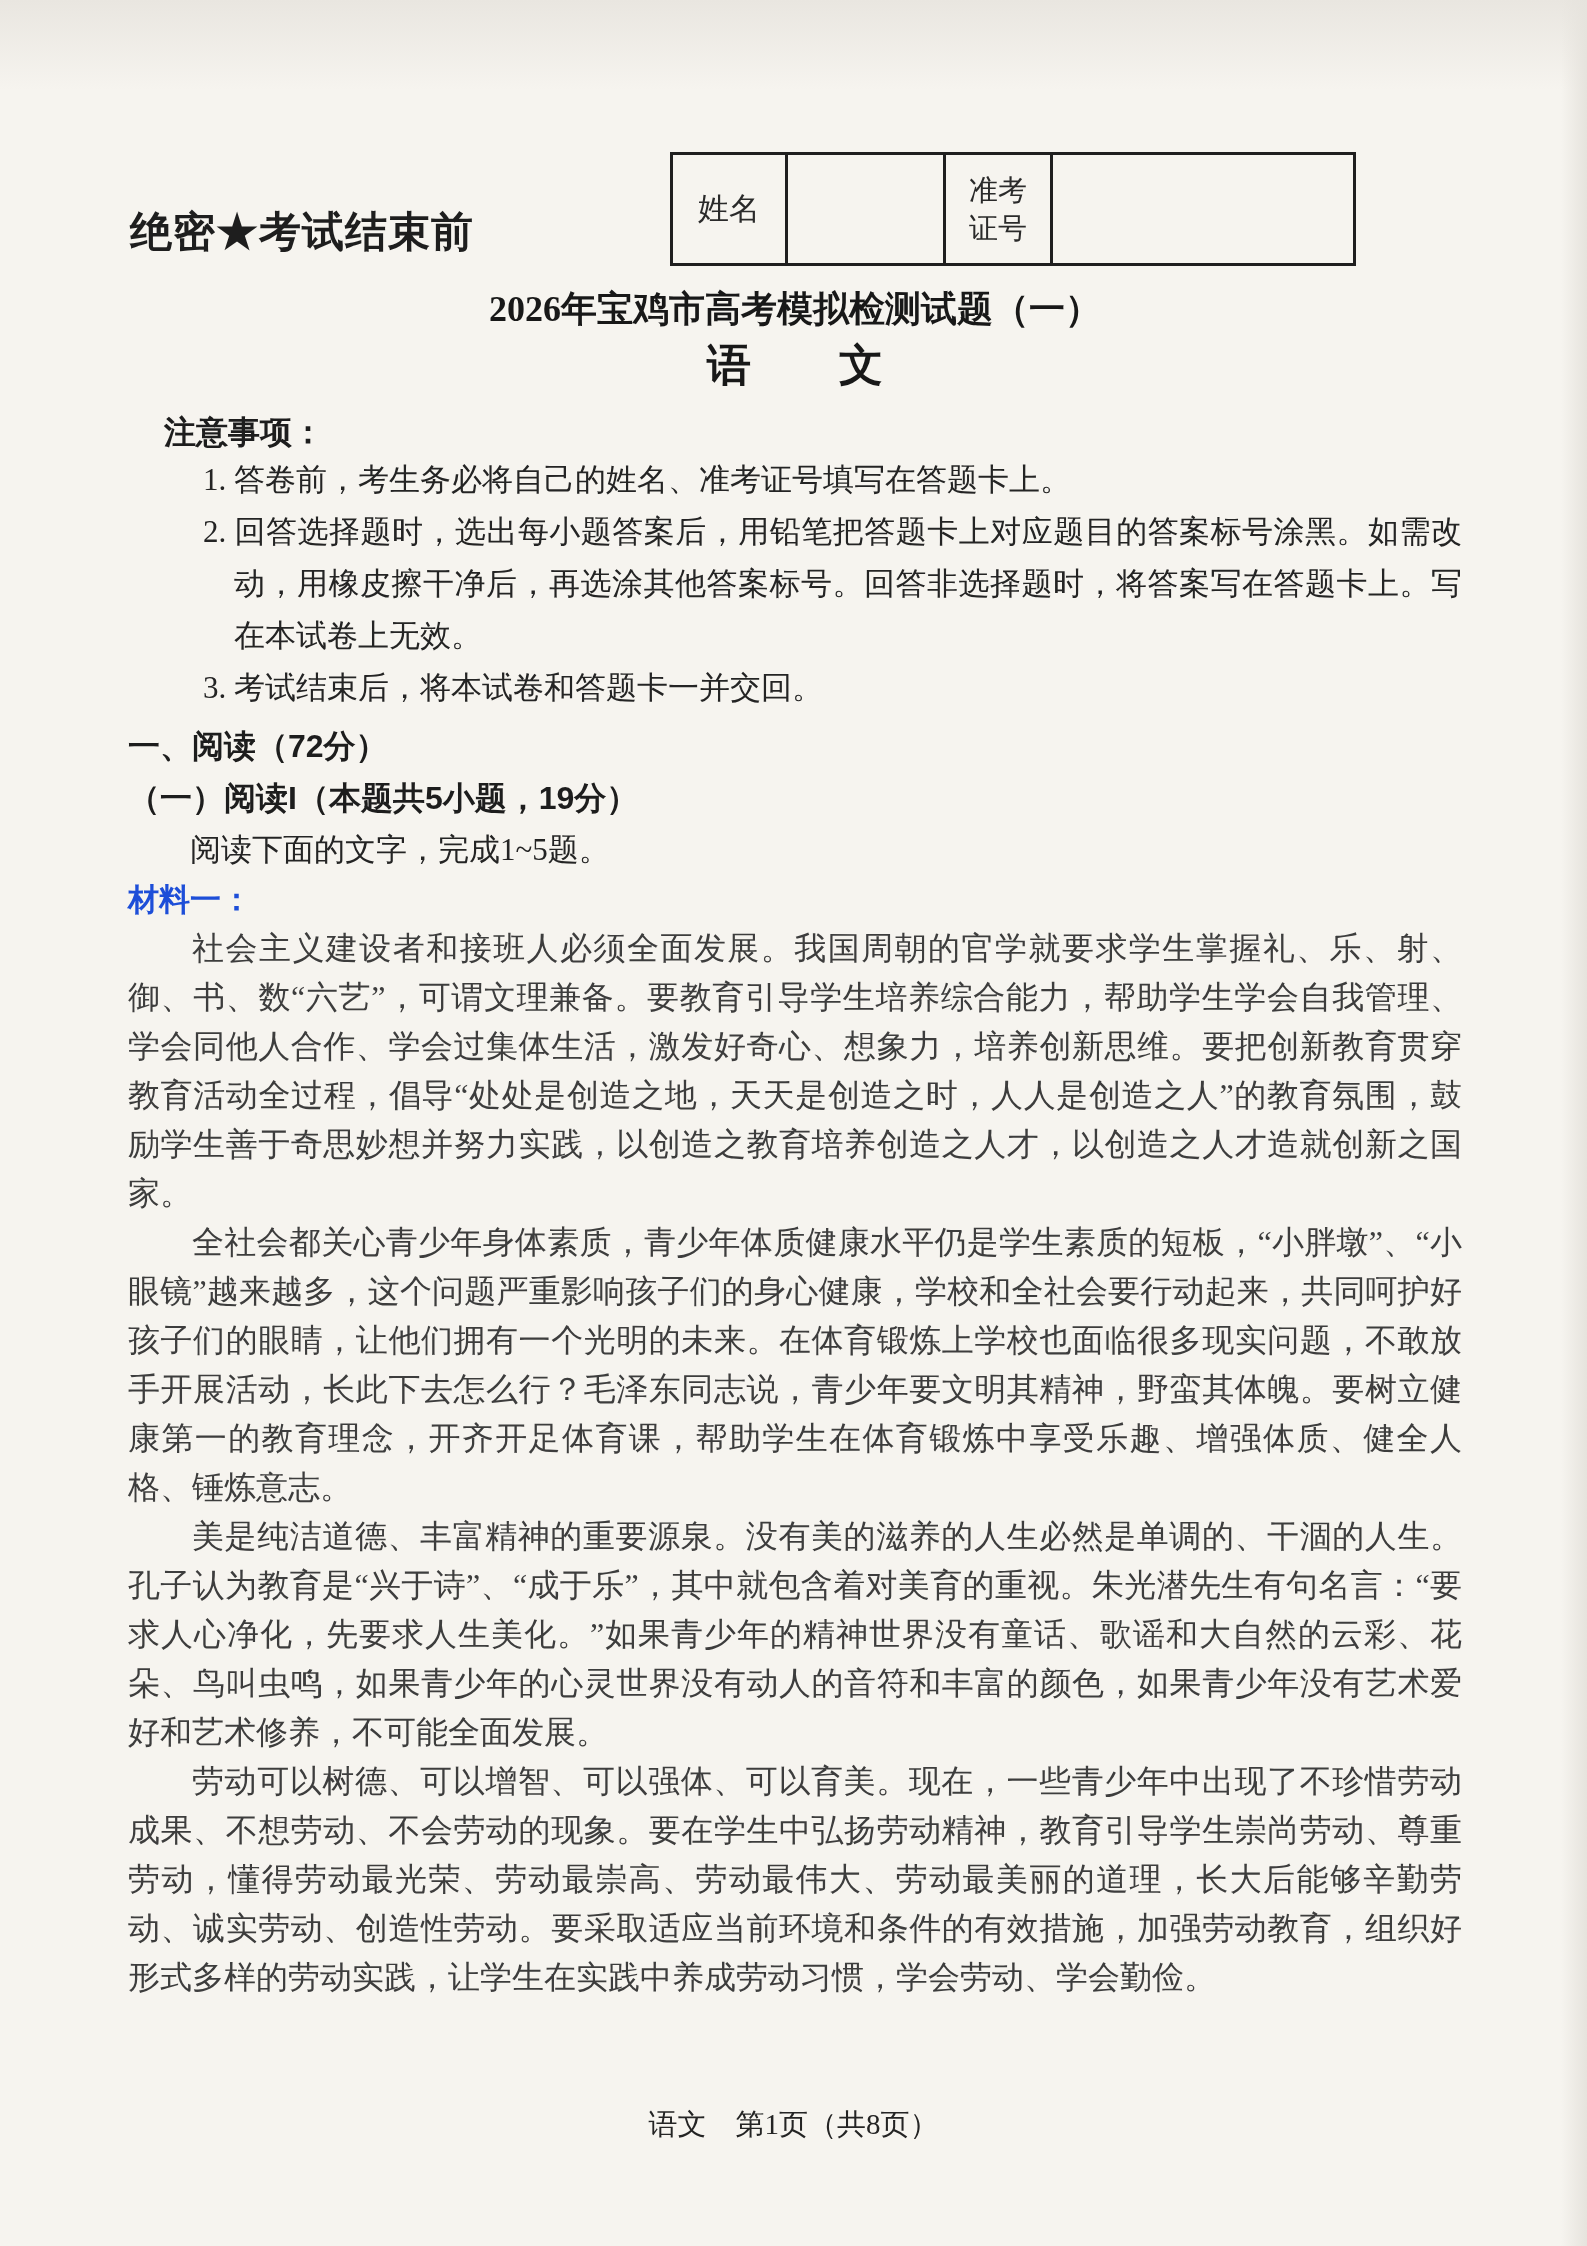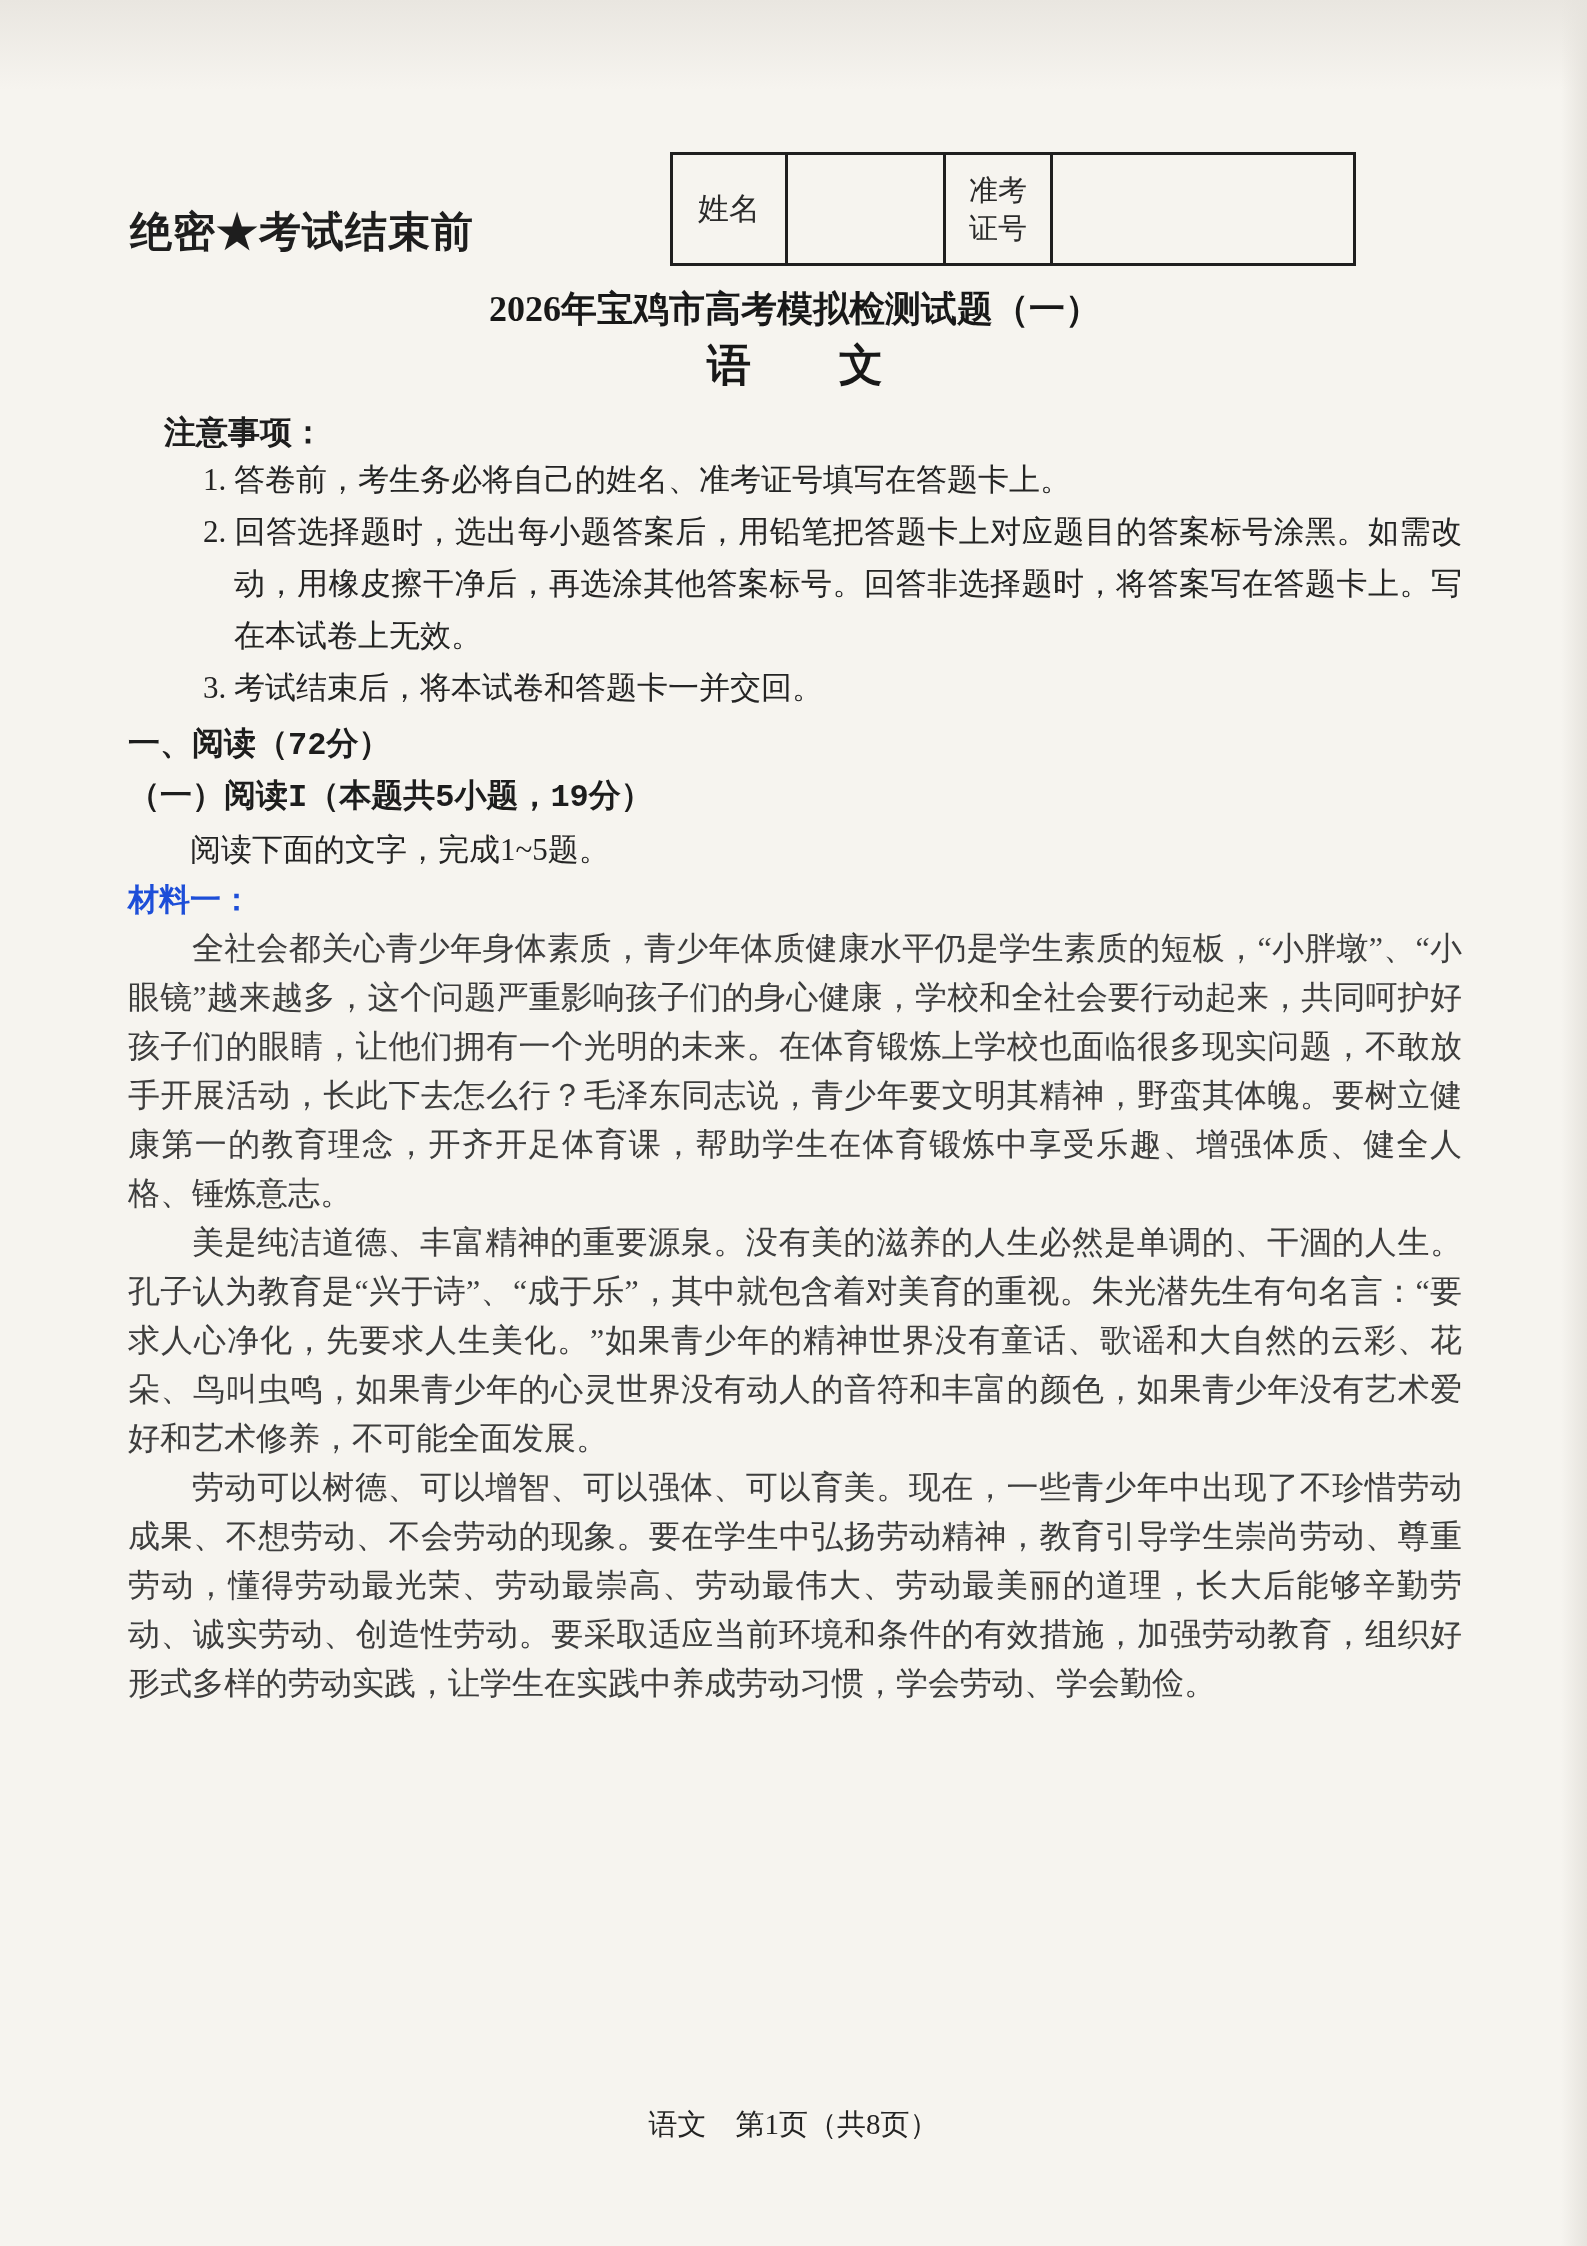--- a/index.html
+++ b/index.html
@@ -46,21 +46,21 @@
   .subject { text-align: center; font-weight: 700; font-size: 44px; line-height: 56px; color: #181818; }
   .notice-head {
     font-family: "Liberation Sans", sans-serif; font-weight: 700;
     font-size: 32px; line-height: 44px; margin-top: 16px; color: #1d1d1d; margin-left: 36px;
   }
   .notice-item {
     font-size: 31px; line-height: 52px; text-align: justify;
     padding-left: 106px; text-indent: -31px; color: #242424;
   }
   .sec-head {
-    font-family: Liberation Mono, monospace; font-weight: 700;
+    font-family: Liberation Sans, sans-serif; font-weight: 700;
     font-size: 32px; line-height: 52px; color: #1d1d1d;
   }
   .instruction { font-size: 31px; line-height: 52px; text-indent: 2em; color: #242424; }
   .material-label {
     font-family: "Liberation Sans", sans-serif; font-weight: 700;
     font-size: 31px; line-height: 48px; color: #1d4ed8;
   }
   .para {
     margin: 0; font-size: 32px; line-height: 49px;
     text-align: justify; text-indent: 2em; color: #3d3d3d;
@@ -101,19 +101,20 @@
     <div class="notice-head">注意事项：</div>
     <div class="notice-item"><span>1.</span> <span>答卷前，考生务必将自己的姓名、准考证号填写在答题卡上。</span></div>
     <div class="notice-item"><span>2.</span> <span>回答选择题时，选出每小题答案后，用铅笔把答题卡上对应题目的答案标号涂黑。如需改动，用橡皮擦干净后，再选涂其他答案标号。回答非选择题时，将答案写在答题卡上。写在本试卷上无效。</span></div>
     <div class="notice-item"><span>3.</span> <span>考试结束后，将本试卷和答题卡一并交回。</span></div>
 
     <div class="sec-head" style="margin-top:6px">一、阅读（72分）</div>
     <div class="sec-head">（一）阅读I（本题共5小题，19分）</div>
     <div class="instruction">阅读下面的文字，完成1~5题。</div>
 
     <div class="material-label">材料一：</div>
+    <p class="para">社会主义建设者和接班人必须全面发展。我国周朝的官学就要求学生掌握礼、乐、射、御、书、数“六艺”，可谓文理兼备。要教育引导学生培养综合能力，帮助学生学会自我管理、学会同他人合作、学会过集体生活，激发好奇心、想象力，培养创新思维。要把创新教育贯穿教育活动全过程，倡导“处处是创造之地，天天是创造之时，人人是创造之人”的教育氛围，鼓励学生善于奇思妙想并努力实践，以创造之教育培养创造之人才，以创造之人才造就创新之国家。</p>
     <p class="para">全社会都关心青少年身体素质，青少年体质健康水平仍是学生素质的短板，“小胖墩”、“小眼镜”越来越多，这个问题严重影响孩子们的身心健康，学校和全社会要行动起来，共同呵护好孩子们的眼睛，让他们拥有一个光明的未来。在体育锻炼上学校也面临很多现实问题，不敢放手开展活动，长此下去怎么行？毛泽东同志说，青少年要文明其精神，野蛮其体魄。要树立健康第一的教育理念，开齐开足体育课，帮助学生在体育锻炼中享受乐趣、增强体质、健全人格、锤炼意志。</p>
     <p class="para">美是纯洁道德、丰富精神的重要源泉。没有美的滋养的人生必然是单调的、干涸的人生。孔子认为教育是“兴于诗”、“成于乐”，其中就包含着对美育的重视。朱光潜先生有句名言：“要求人心净化，先要求人生美化。”如果青少年的精神世界没有童话、歌谣和大自然的云彩、花朵、鸟叫虫鸣，如果青少年的心灵世界没有动人的音符和丰富的颜色，如果青少年没有艺术爱好和艺术修养，不可能全面发展。</p>
     <p class="para">劳动可以树德、可以增智、可以强体、可以育美。现在，一些青少年中出现了不珍惜劳动成果、不想劳动、不会劳动的现象。要在学生中弘扬劳动精神，教育引导学生崇尚劳动、尊重劳动，懂得劳动最光荣、劳动最崇高、劳动最伟大、劳动最美丽的道理，长大后能够辛勤劳动、诚实劳动、创造性劳动。要采取适应当前环境和条件的有效措施，加强劳动教育，组织好形式多样的劳动实践，让学生在实践中养成劳动习惯，学会劳动、学会勤俭。</p>
   </div>
 
   <div class="footer">语文　第1页（共8页）</div>
 </div>
 
 </body></html>

